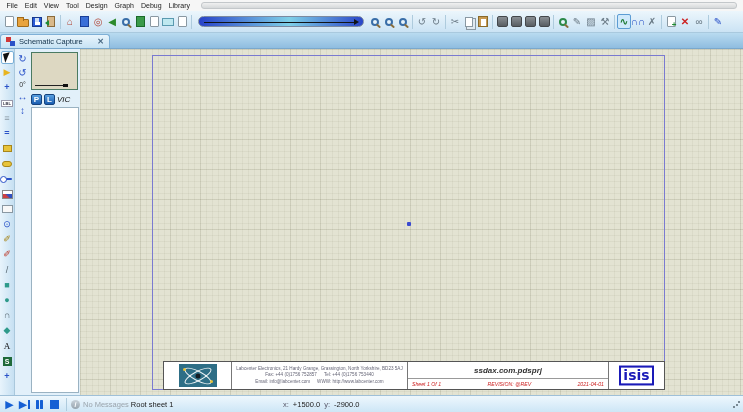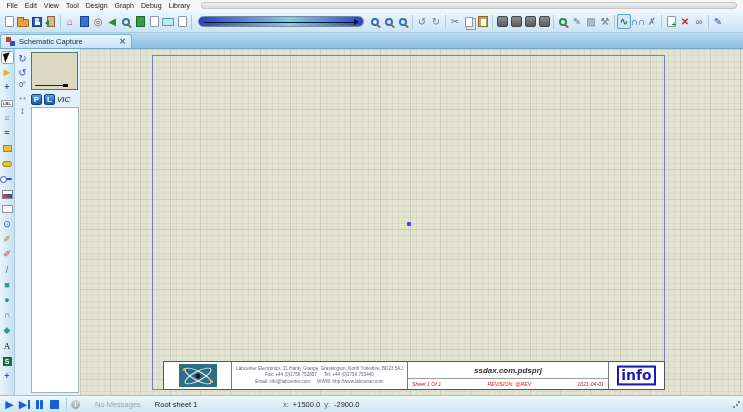--- a/index.html
+++ b/index.html
@@ -36,21 +36,21 @@
   .iblock{width:11px;height:11px;background:linear-gradient(#8a8f94,#585d62);border:1px solid #43474b;border-radius:2px;}
   .lens{position:relative;width:8px;height:8px;border:2px solid #3a6ea8;border-radius:50%;background:#e8f4fb;}
   .lens::after{content:"";position:absolute;width:5px;height:2px;background:#8a6d3b;bottom:-3px;right:-4px;transform:rotate(40deg);border-radius:1px;}
   .lens.green{border-color:#2c8a4a;}
   .zoom-slider{width:166px;height:11px;border-radius:6px;background:linear-gradient(90deg,#2742c8,#7fd0e8 55%,#2a46c8);border:1px solid #7c8aa0;position:relative;margin:0 4px;flex:0 0 auto;}
   .zoom-slider .track{position:absolute;left:5px;right:9px;top:5px;height:1px;background:#101418;}
   .zoom-slider .arrowhead{position:absolute;right:4px;top:2px;width:0;height:0;border-left:5px solid #101418;border-top:3px solid transparent;border-bottom:3px solid transparent;}
 
   
   .tabbar{position:absolute;top:33px;left:0;right:0;height:16px;background:linear-gradient(#b9dbf0,#8fbde0);border-bottom:1px solid #7aa8cc;z-index:5;}
-  .tab{position:absolute;left:0;top:1px;bottom:0;width:132px;background:linear-gradient(#e9f5fc,#c6e2f4);border:1px solid #7fb0d6;border-bottom:none;border-radius:3px 3px 0 0;display:flex;align-items:center;padding:0 5px;gap:4px;font-size:7.5px;color:#10304a;}
+  .tab{position:absolute;left:0;top:1px;bottom:0;width:110px;background:linear-gradient(#e9f5fc,#c6e2f4);border:1px solid #7fb0d6;border-bottom:none;border-radius:3px 3px 0 0;display:flex;align-items:center;padding:0 5px;gap:4px;font-size:7.5px;color:#10304a;}
   .tab-icon{width:9px;height:9px;position:relative;flex:0 0 auto;}
   .tab-icon::before{content:"";position:absolute;left:0;top:0;width:5px;height:5px;background:#d03838;}
   .tab-icon::after{content:"";position:absolute;right:0;bottom:0;width:5px;height:5px;background:#2a52c8;}
   .tab-close{margin-left:auto;color:#4a6a84;font-size:8px;font-weight:bold;}
 
   
   .mode-col{position:absolute;left:0;top:49px;width:15px;bottom:17px;background:linear-gradient(90deg,#e8f4fc,#c6e0f2);border-right:1px solid #aac8dc;display:flex;flex-direction:column;align-items:center;padding-top:2px;z-index:4;}
   .mode-icon{width:13px;height:13px;margin-bottom:2.2px;display:flex;align-items:center;justify-content:center;font-size:9px;line-height:1;border-radius:2px;flex:0 0 auto;}
   .mode-icon.selected{background:#fff;border:1px solid #7ab0d8;}
   .cursor-tri{width:0;height:0;border-top:9px solid #111;border-right:7px solid transparent;transform:rotate(-15deg);}
@@ -106,22 +106,22 @@
   .isis-logo{border:2px solid #1a1ab8;color:#1a1ab8;font-weight:bold;font-size:14px;line-height:1;padding:0 2px 1px 2px;font-family:"DejaVu Sans",sans-serif;letter-spacing:0;transform:scaleY(1.05);}
 
   
   .statusbar{position:absolute;left:0;bottom:0;right:0;height:17px;background:linear-gradient(#eef7fd,#cde6f6);border-top:1px solid #9fc0d8;display:flex;align-items:center;font-size:7.5px;color:#444;z-index:5;padding-left:2px;}
   .sim-btn{width:15px;height:13px;display:flex;align-items:center;justify-content:center;color:#1560d4;font-size:11px;gap:1px;flex:0 0 auto;}
   .pbar{width:3px;height:9px;background:#1560d4;border-radius:0.5px;}
   .stop-sq{width:9px;height:9px;background:#1560d4;}
   .step-bar{width:2px;height:9px;background:#1560d4;}
   .sb-sep{width:1px;height:13px;background:#aecbdd;margin:0 4px;}
   .info-dot{width:9px;height:9px;border-radius:50%;background:linear-gradient(#c8d2da,#97a4ae);color:#fff;font-size:6.5px;font-weight:bold;font-style:italic;display:flex;align-items:center;justify-content:center;flex:0 0 auto;}
-  .msg{color:#9aa4ac;margin-left:15px;}
-  .rootsheet{margin-left:14px;color:#1a1a1a;}
+  .msg{color:#9aa4ac;margin-left:3px;}
+  .rootsheet{margin-left:2px;color:#1a1a1a;}
   .coords{position:absolute;left:283px;top:0;bottom:0;display:flex;align-items:center;gap:4px;color:#222;}
   .coords .lab{color:#556;}
   .grip{position:absolute;right:3px;bottom:4px;width:7px;height:7px;background:
     radial-gradient(circle at 1px 6px,#7a8a94 1px,transparent 1.2px),
     radial-gradient(circle at 4px 4px,#7a8a94 1px,transparent 1.2px),
     radial-gradient(circle at 6px 1px,#7a8a94 1px,transparent 1.2px);}
 </style>
 </head>
 <body>
 
@@ -335,21 +335,21 @@
         <div class="tb-mid-top">
           <span>ssdax.com.pdsprj</span>
         </div>
         <div class="tb-mid-bottom">
           <span>Sheet 1  Of 1</span>
           <span>REVISION: @REV</span>
           <span>2021-04-01</span>
         </div>
       </div>
       <div class="tb-cell-isis">
-        <span class="isis-logo">info</span>
+        <span class="isis-logo">isis</span>
       </div>
     </div>
   </div>
 
   <div class="statusbar">
     <span class="sim-btn">▶</span>
     <span class="sim-btn">▶<span class="step-bar"></span></span>
     <span class="sim-btn">
         <span class="pbar"></span>
         <span class="pbar"></span>

